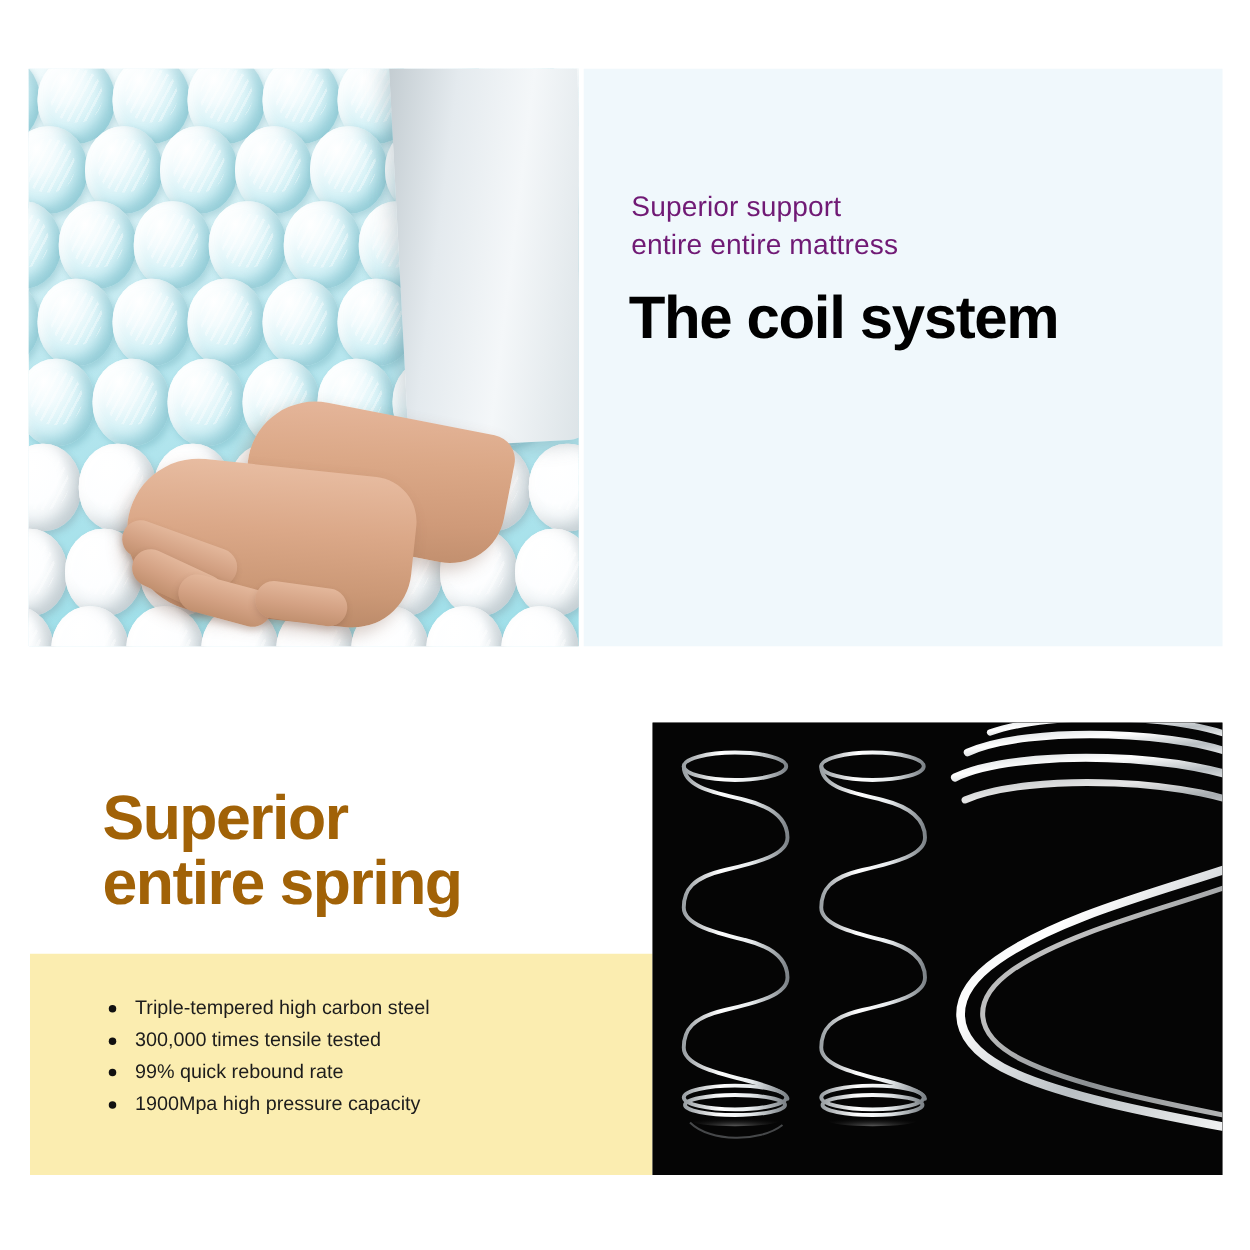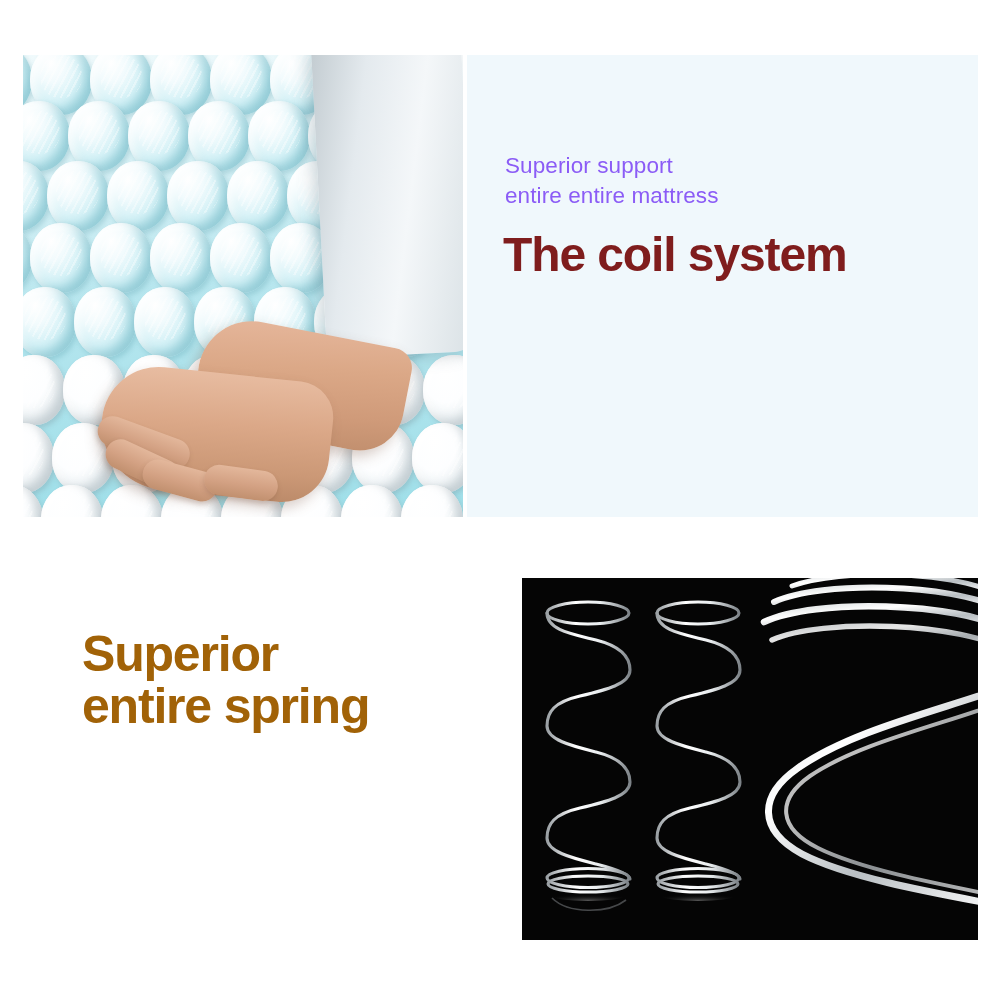--- a/index.html
+++ b/index.html
@@ -70,26 +70,26 @@
     background: linear-gradient(180deg, #e3b79b 0%, #d3a183 55%, #c1906f 100%);
     box-shadow: 0 3px 5px rgba(120,80,60,0.25);
   }
   
   .top-panel {
     position: absolute; left: 467px; top: 55px; width: 511px; height: 462px;
     background: #f0f8fc;
   }
   .eyebrow {
     position: absolute; left: 38px; top: 96px; width: 430px;
-    font-size: 22.5px; line-height: 30px; color: #8b5cf6; letter-spacing: .1px;
+    font-size: 22.5px; line-height: 30px; color: #701a75; letter-spacing: .1px;
   }
   .bigtitle {
     position: absolute; left: 36px; top: 172px; width: 460px;
     font-size: 48px; line-height: 56px; font-weight: 700;
-    color: #7f1d1d; letter-spacing: -1.1px;
+    color: #000000; letter-spacing: -1.1px;
   }
   .body-copy {
     position: absolute; left: 38px; top: 252px; width: 400px;
     font-size: 15.6px; line-height: 26px; color: #3f3f3f;
   }
 
   
   .eyebrow2 {
     position: absolute; left: 84px; top: 585px; width: 430px;
     font-size: 22.5px; line-height: 30px; color: #4b4b4b;
@@ -228,20 +228,28 @@
       <div>entire entire mattress</div>
     </div>
     <h1 class="bigtitle">The coil system</h1>
   </div>
 
   <h1 class="bigtitle2">
     <span>Superior</span>
     <span>entire spring</span>
   </h1>
 
+  <div class="cream">
+    <ul class="bullets">
+      <li>Triple-tempered high carbon steel</li>
+      <li>300,000 times tensile tested</li>
+      <li>99% quick rebound rate</li>
+      <li>1900Mpa high pressure capacity</li>
+    </ul>
+  </div>
 
   <div class="black-panel">
     <svg viewBox="0 0 456 362" width="456" height="362">
       <defs>
         <linearGradient id="wire" x1="0" y1="0" x2="1" y2="0">
           <stop offset="0%" stop-color="#9aa0a4"></stop>
           <stop offset="35%" stop-color="#ffffff"></stop>
           <stop offset="65%" stop-color="#e8ecee"></stop>
           <stop offset="100%" stop-color="#7d8388"></stop>
         </linearGradient>

